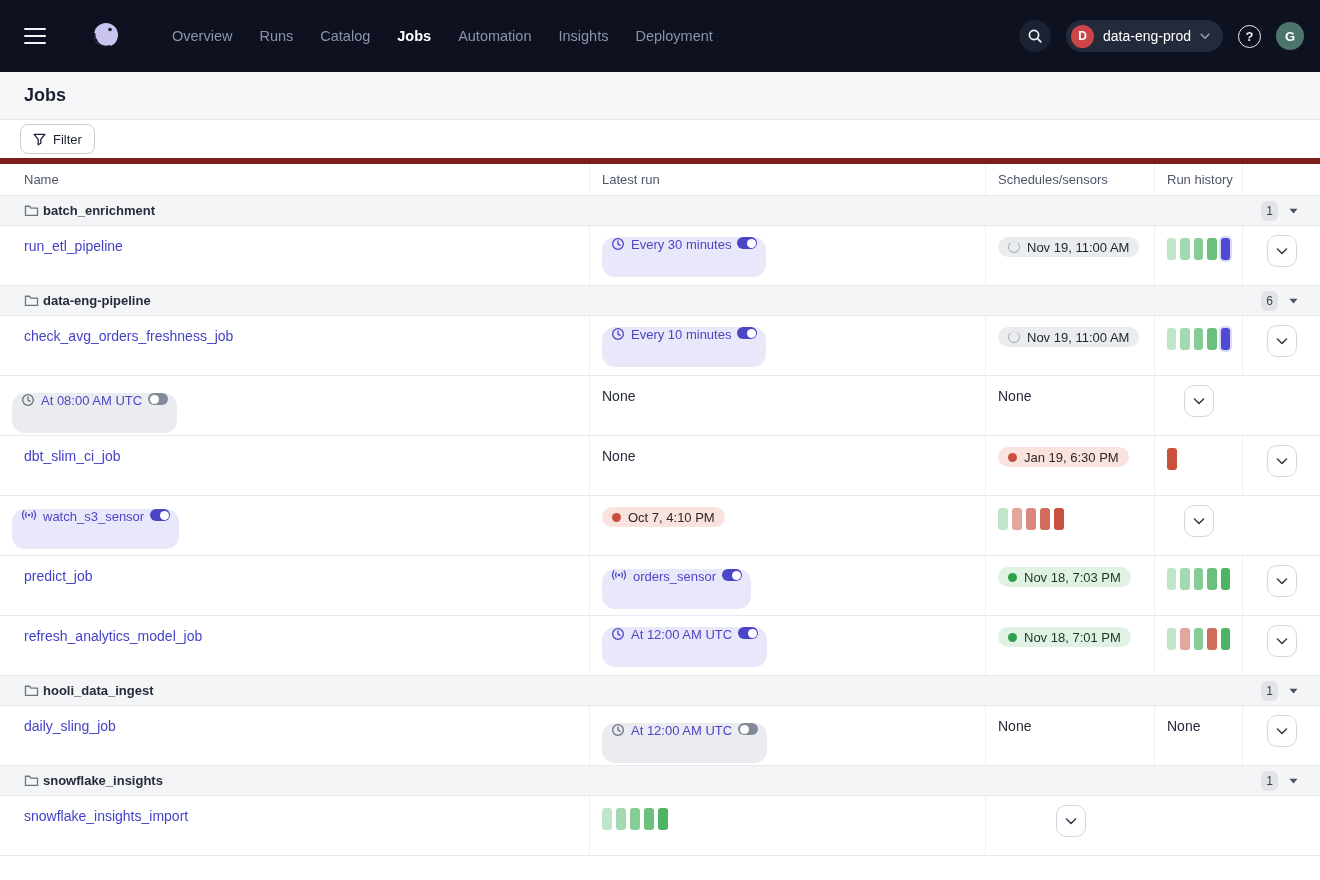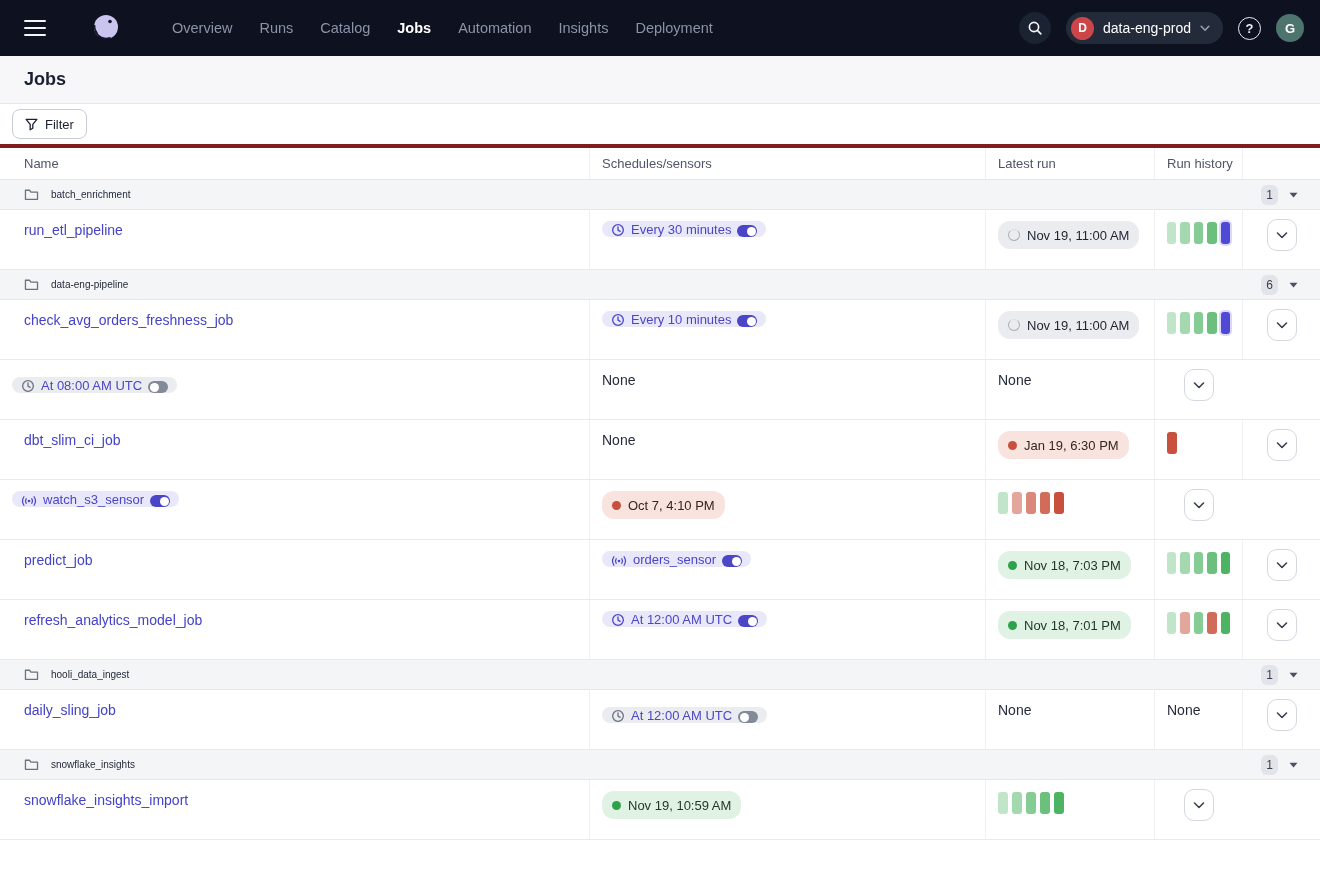--- a/index.html
+++ b/index.html
@@ -1,60 +1,60 @@
 <!DOCTYPE html>
 <html><head>
 <meta charset="utf-8">
 <style>
   * { box-sizing: border-box; margin: 0; padding: 0; }
   html,body { width:1320px; height:880px; background:#fff; font-family:"Liberation Sans",sans-serif; overflow:hidden; }
 
   
-  .topnav { height:56px; background:#0E1220; display:flex; align-items:center; padding:0 16px;gap:22px; }
+  .topnav { height:72px; background:#0E1220; display:flex; align-items:center; padding:0 16px;gap:22px; }
   .hamburger { width:22px; height:16px; display:flex; flex-direction:column; justify-content:space-between; margin:0 6px 0 8px; cursor:pointer; }
   .hamburger span { display:block; height:2.2px; background:#F4F5F9; border-radius:2px; }
   .logo { width:38px; height:40px; margin:0 12px 0 14px; display:flex; align-items:center; }
   .nav-links { display:flex; gap:27px; margin-left:12px; }
   .nav-link { font-size:14.5px; color:#8B93A7; text-decoration:none; cursor:pointer; }
   .nav-link.active { color:#FFFFFF; font-weight:700; }
   .nav-right { margin-left:auto; display:flex; align-items:center; gap:15px; }
   .search-btn { width:32px; height:32px; border-radius:50%; background:#1B2231; border:none; display:flex; align-items:center; justify-content:center; cursor:pointer; }
   .deploy-pill { height:32px; border:none; border-radius:16px; background:#232A3A; display:flex; align-items:center; gap:9px; padding:0 13px 0 5px; color:#FFF; font-size:14px; font-family:inherit; cursor:pointer; }
   .deploy-badge { width:23px; height:23px; border-radius:50%; background:#CC4549; color:#FFF; font-size:12px; font-weight:700; display:flex; align-items:center; justify-content:center; }
   .help-btn { width:23px; height:23px; border-radius:50%; border:1.6px solid #E9ECF2; background:transparent; color:#E9ECF2; font-size:13px; font-weight:700; display:flex; align-items:center; justify-content:center; cursor:pointer; font-family:inherit; }
   .avatar { width:28px; height:28px; border-radius:50%; background:#4E746E; color:#FFF; font-size:13px; font-weight:600; display:flex; align-items:center; justify-content:center; cursor:pointer; }
 
   
   .page-header { height:48px; background:#F7F7F9; border-bottom:1px solid #E6E7EB; display:flex; align-items:center; padding:0 24px; }
   .page-title { font-size:18px; font-weight:700; color:#1B2130; }
-  .filter-bar { height:44px; background:#FFF; border-bottom:4px solid #7f1d1d; display:flex; align-items:center; padding:0 12px; }
+  .filter-bar { height:44px; background:#FFF; border-bottom:6px solid #7f1d1d; display:flex; align-items:center; padding:0 20px; }
   .filter-btn { height:30px; border:1px solid #C8CDD5; border-radius:8px; background:#FFF; display:flex; align-items:center; gap:7px; padding:0 12px; font-size:13px; color:#1B2130; font-family:inherit; cursor:pointer; }
 
   
   .thead { display:grid; grid-template-columns:590px 396px 169px 88px 77px; height:32px; border-bottom:1px solid #E6E7EB; }
   .thead .hcell { font-size:13px; color:#4E5567; display:flex; align-items:center; padding-left:12px; border-right:1px solid #EFF0F3; }
   .thead .hcell:first-child { padding-left:24px; }
   .thead .hcell:last-child { border-right:none; }
 
   .row-group { height:30px; background:#F4F5F7; border-bottom:1px solid #E6E7EB; display:flex; align-items:center; padding:0 22px 0 24px; cursor:pointer; }
-  .group-name { font-size:10px; font-weight:400; color:#262B3B; margin-left:12px; }
+  .group-name { font-size:13px; font-weight:700; color:#262B3B; margin-left:4px; }
   .group-right { margin-left:auto; display:flex; align-items:center; gap:11px; }
   .count-badge { min-width:17px; height:20px; padding:0 5px; background:#E3E4E9; border-radius:6px; font-size:12px; color:#3A4050; display:flex; align-items:center; justify-content:center; }
 
   .row-job { display:grid; grid-template-columns:590px 396px 169px 88px 77px; height:60px; border-bottom:1px solid #E9EAEE; background:#FFF; }
   .cell { padding:11px 12px 0 12px; border-right:1px solid #EFF0F3; }
   .cell.name { padding-left:24px; }
   .cell.menu { border-right:none; display:flex; justify-content:center; align-items:flex-start; padding:9px 0 0 0; }
   .job-link { font-size:14px; color:#4442C6; text-decoration:none; cursor:pointer; }
   .none-text { font-size:14px; color:#262B3B; }
 
-  .pill { display:inline-flex; align-items:flex-end; gap:6px; height:16px; border-radius:13px; padding:0 9px; font-size:13px; white-space:nowrap; cursor:pointer; }
+  .pill { display:inline-flex; align-items:flex-start; gap:6px; height:40px; border-radius:13px; padding:0 9px; font-size:13px; white-space:nowrap; cursor:pointer; }
   .pill.sched-on { background:#E9E8FA; color:#4B46C6; }
   .pill.sched-off { background:#EBECEF; color:#4B46C6;margin-top:6px; }
-  .latest-pill { display:inline-flex; align-items:center; gap:7px; height:28px; border-radius:12px; padding:0 10px; font-size:13px; white-space:nowrap; cursor:pointer; }
+  .latest-pill { display:inline-flex; align-items:center; gap:7px; height:20px; border-radius:12px; padding:0 10px; font-size:13px; white-space:nowrap; cursor:pointer; }
   .latest-running { background:#EBECEF; color:#1E2330; }
   .latest-failure { background:#F9E3DF; color:#33251F; }
   .latest-success { background:#DFF2E4; color:#1C3626; }
 
   .toggle { position:relative; width:20px; height:12px; border-radius:6px; display:inline-block; cursor:pointer; }
   .toggle.on { background:#4B46C6; }
   .toggle.off { background:#828999; }
   .toggle i { position:absolute; top:1.5px; width:9px; height:9px; border-radius:50%; background:#FFF; }
   .toggle.on i { right:1.5px; } .toggle.off i { left:1.5px; }
 
@@ -129,22 +129,22 @@
       <svg width="13" height="13" viewBox="0 0 14 14" fill="none" stroke="#1B2130" stroke-width="1.4" stroke-linejoin="round">
           <path d="M1.2 1.5h11.6L8.4 6.8v4.2l-2.8 1.7V6.8z"></path>
         </svg>
     </span>
     <span>Filter</span>
   </button>
 </div>
 
 <div class="thead" id="thead">
     <div class="hcell">Name</div>
+    <div class="hcell">Latest run</div>
     <div class="hcell">Schedules/sensors</div>
-    <div class="hcell">Latest run</div>
     <div class="hcell">Run history</div>
     <div class="hcell"></div>
   </div>
 <div id="tbody">
     <div class="row-group">
       <span style="display: flex;">
         <svg width="15" height="13" viewBox="0 0 16 14" fill="none" stroke="#6A7181" stroke-width="1.4" stroke-linejoin="round">
           <path d="M1.5 2.4h4.3l1.6 2h7.1v7.8H1.5z"></path>
         </svg>
       </span>
@@ -464,24 +464,20 @@
         <span class="count-badge">1</span>
         <span style="display: flex;">
           <svg width="9" height="6" viewBox="0 0 9 6">
             <path d="M.5.8h8L4.5 5.4z" fill="#4A5160"></path>
           </svg>
         </span>
       </div>
     </div>
     <div class="row-job">
       <div class="cell name"><a class="job-link">snowflake_insights_import</a></div>
-      <div class="cell"><span class="latest-pill latest-success">
-          <span class="dot" style="background: rgb(46, 162, 75);"></span>
-          <span>Nov 19, 10:59 AM</span>
-        </span></div>
       <div class="cell">
         <div class="chips">
           <span class="chip" style="background: rgb(77, 180, 99); opacity: 0.35;"></span>
           <span class="chip" style="background: rgb(77, 180, 99); opacity: 0.51;"></span>
           <span class="chip" style="background: rgb(77, 180, 99); opacity: 0.68;"></span>
           <span class="chip" style="background: rgb(77, 180, 99); opacity: 0.84;"></span>
           <span class="chip" style="background: rgb(77, 180, 99); opacity: 1;"></span>
         </div>
       </div>
       <div class="cell menu">

